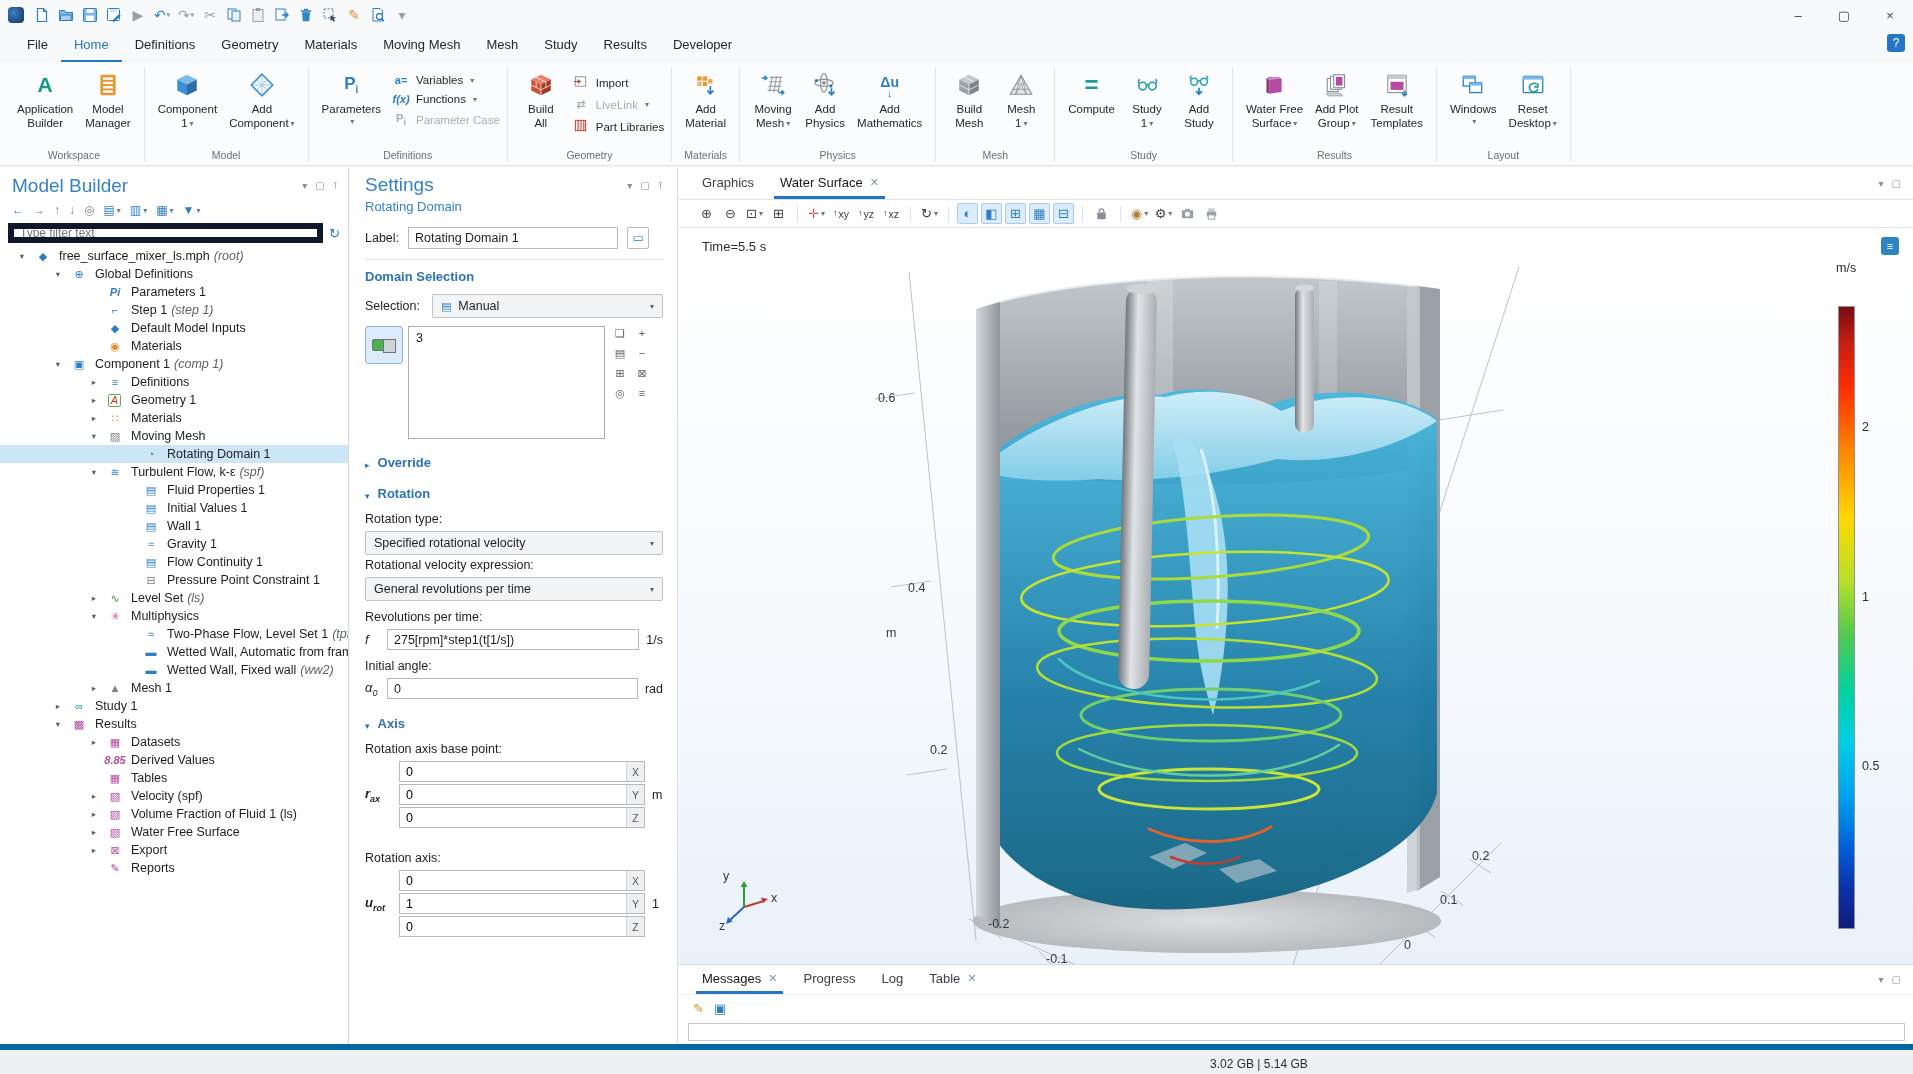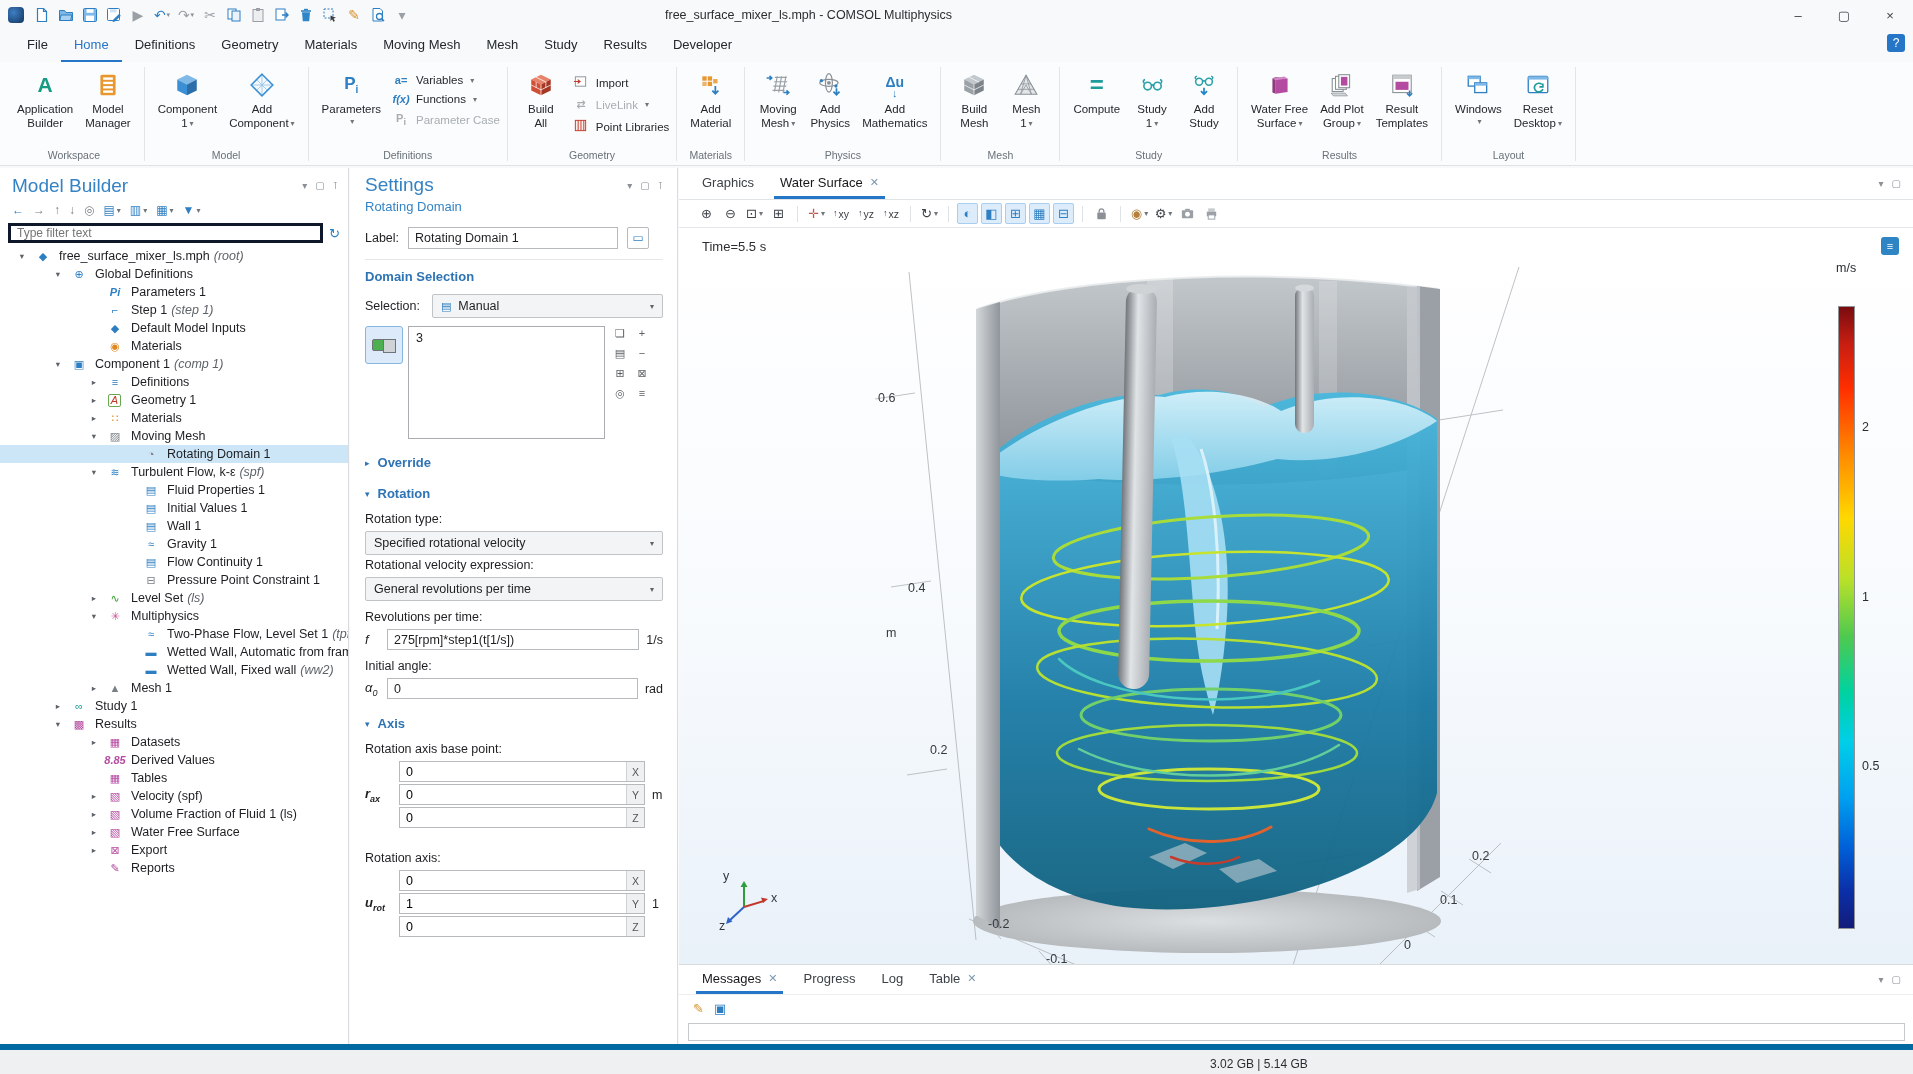--- a/index.html
+++ b/index.html
@@ -40,38 +40,38 @@
 #model-builder{position:absolute;top:168px;left:0;width:349px;bottom:30px;background:#fff;border-right:1px solid #d9dcdf;overflow:hidden}
 #settings{position:absolute;top:168px;left:350px;width:328px;bottom:30px;background:#fff;border-right:1px solid #d9dcdf;padding:6px 14px 0 15px;overflow:hidden}
 #graphics{position:absolute;top:168px;left:679px;right:0;bottom:30px;background:#fff}
 .phead{font-size:19px;color:#3583c4;font-weight:400}
 .picons{position:absolute;top:12px;display:flex;gap:8px;color:#8a9096;font-size:10px}
 .ph-sub{font-size:13px;color:#3583c4;margin-top:3px}
 
 #mb-toolbar{display:flex;align-items:center;gap:9px;padding:6px 0 4px 12px;font-size:12px;color:#7a8086}
 #mb-toolbar .blue{color:#2e7fc2}
 #mb-filter-row{display:flex;align-items:center;padding:2px 8px 4px 8px;gap:6px}
-#mb-filter{flex:1;height:20px;border:3px solid #0f172a;font-size:12px;padding:0 6px;color:#444;font-family:inherit}
+#mb-filter{flex:1;height:20px;border:6px solid #0f172a;font-size:12px;padding:0 6px;color:#444;font-family:inherit}
 #tree{font-size:12.5px}
 .tr{display:flex;align-items:center;height:18px;white-space:nowrap;overflow:hidden}
 .tr .a{width:20px;flex:0 0 20px;font-size:8.5px;color:#5d6putt368}
 .tr .a{color:#5d6368;text-align:center}
 .tr .g{width:22px;flex:0 0 22px;text-align:center;font-size:11px;margin-right:5px}
 .tr .tl{color:#1c1e21}
 .tr .tt{color:#5d6368;font-style:italic;margin-left:4px}
 .tr.sel{background:#cde6f7}
 .L0{padding-left:12px}.L1{padding-left:48px}.L2{padding-left:84px}.L3{padding-left:120px}
 .cB{color:#2e7fc2}.cO{color:#e0881e}.cGy{color:#7a8086}.cGn{color:#3f9e35}.cM{color:#b44ba0}.cT{color:#1f9b9b}.cPk{color:#d4589a}
 .cGeo{color:#c0392b;border:1px solid #6aa84f;font-size:9px;line-height:11px;width:13px !important;flex:0 0 13px !important;margin:0 10px 0 4px !important;border-radius:2px}
 .cPi{font-size:10px;font-weight:bold}
 .cTiny{font-size:7px;font-weight:bold;letter-spacing:0}
 
 .srow{display:flex;align-items:center}
 .slabel{font-size:12.5px;color:#1d1f21}
-.shead{font-size:13px;color:#2e74b5;font-weight:700;display:flex;align-items:center;gap:8px}
+.shead{font-size:13px;color:#2e74b5;font-weight:700;display:flex;align-items:flex-end;gap:8px}
 .shead .arr{font-size:9px;color:#2e74b5}
 .tin{height:22px;border:1px solid #b6babd;background:#fff;font-size:12.5px;padding:0 6px;font-family:inherit;color:#1d1f21}
 .combo{display:flex;align-items:center;height:24px;background:#f3f4f6;border:1px solid #c0c4c7;border-radius:2px;padding:0 8px;font-size:12.5px;color:#1d1f21}
 .combo .cv{flex:1}
 .combo .cw{font-size:8px;color:#5d6368}
 .chip{width:18px;height:100%;border-left:1px solid #d0d3d6;background:#eef0f2;font-size:10.5px;display:flex;align-items:center;justify-content:center;color:#555}
 .cwrap{display:flex;align-items:center;border:1px solid #b6babd;background:#fff;width:246px;height:21px}
 .cwrap input{border:none;flex:1;height:100%;font-size:12.5px;padding:0 6px;font-family:inherit;outline:none}
 .unit{font-size:12.5px;color:#1d1f21;margin-left:7px}
 .sym{font-style:italic;font-size:13px}
@@ -187,21 +187,20 @@
     <span class="tbi" style="color:#d8922a">✎</span>
     <span class="tbi">
         <svg viewBox="0 0 16 16">
           <path d="M3 1.5h7l2.5 2.5v10H3z" fill="#fff" stroke="#2e7fc2"></path>
           <circle cx="9.5" cy="9.5" r="3" fill="none" stroke="#2e7fc2" stroke-width="1.3"></circle>
           <path d="M11.7 11.7 14 14" stroke="#2e7fc2" stroke-width="1.5"></path>
         </svg>
       </span>
     <span class="tbi gray">▾</span>
   </div>
-  <div id="win-title">free_surface_mixer_ls.mph - COMSOL Multiphysics</div>
   <div id="win-controls">
     <span class="wbtn">–</span>
     <span class="wbtn">▢</span>
     <span class="wbtn">×</span>
   </div>
 
   <div id="menubar">
     <span class="mitem">File</span>
     <span class="mitem active">Home</span>
     <span class="mitem">Definitions</span>
@@ -325,21 +324,21 @@
           <div class="rsmall dis">
               <span class="sicon" style="color:#a8adb2">⇄</span>
               <span>LiveLink</span>
               <span class="dd">▾</span>
             </div>
           <div class="rsmall">
               <span class="sicon"><svg viewBox="0 0 16 16">
                   <rect x="2.5" y="2.5" width="11" height="11" fill="#fdeeea" stroke="#c0392b"></rect>
                   <path d="M5.5 2.5v11M8.5 2.5v11M11.5 2.5v11" stroke="#c0392b"></path>
                 </svg></span>
-              <span>Point Libraries</span>
+              <span>Part Libraries</span>
             </div>
         </div>
       </div>
       <div class="rglabel">Geometry</div>
     </div>
     <div class="rsep"></div>
     <div class="rgroup">
       <div class="rbody">
         <div class="rbtn">
           <div class="ricon">

